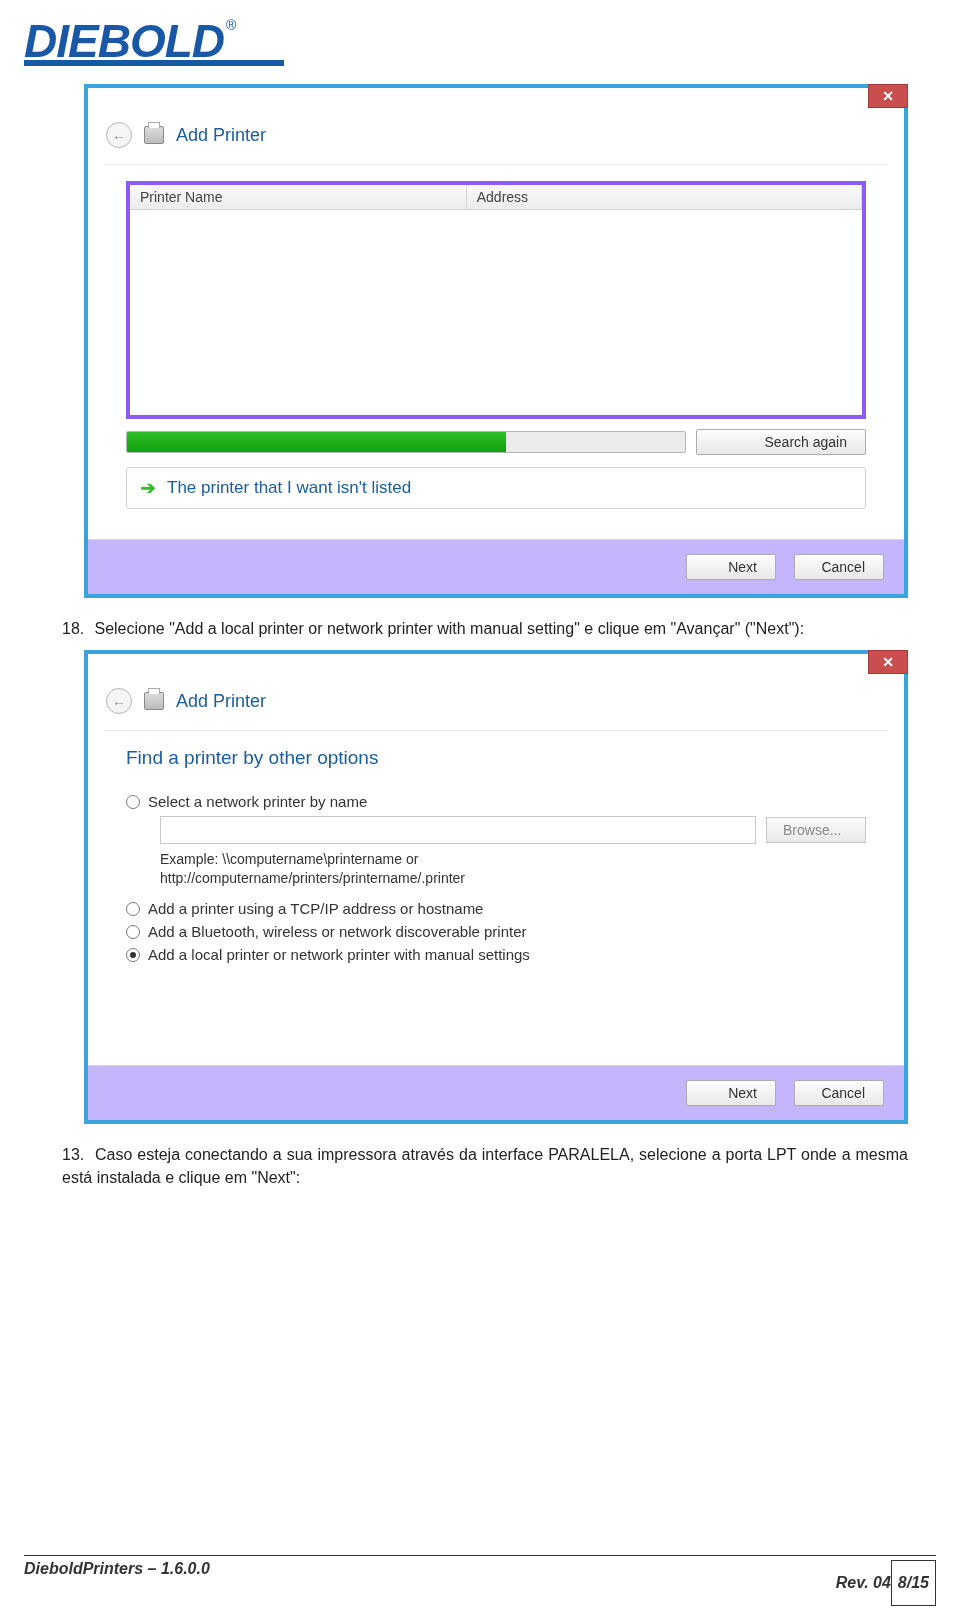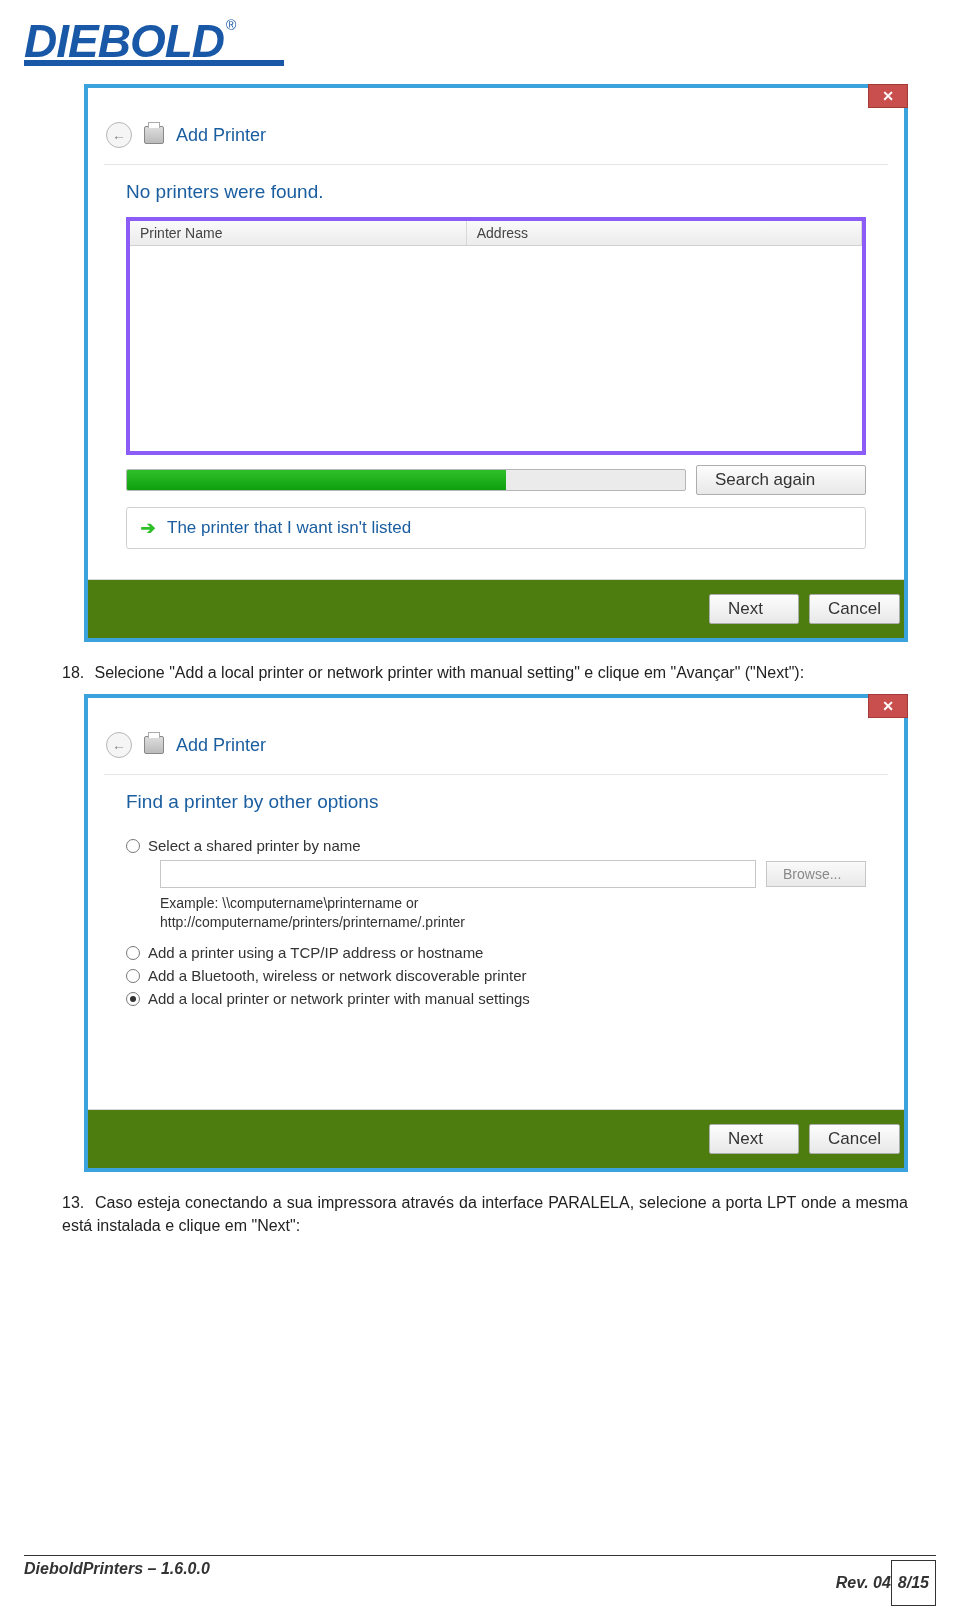--- a/index.html
+++ b/index.html
@@ -136,51 +136,51 @@
     border-radius:2px;
   }
   .progress-bar .fill{
     position:absolute; left:0; top:0; bottom:0; width:68%;
     background: linear-gradient(#2fbf2a,#0fa10d);
   }
   .btn{
     background: linear-gradient(#fdfdfd,#e8e8e8);
     border:1px solid #adadad;
     border-radius:2px;
-    font-size:17px;
+    font-size:14px;
     color:#333;
     padding:4px 18px;
     min-width:90px;
-    text-align:left;
+    text-align:right;
   }
   .btn.long{ min-width:170px; }
   .not-listed{
     margin-top:12px;
     border:1px solid #d0d0d0;
     border-radius:3px;
     padding:10px 12px;
     display:flex;
     align-items:center;
     gap:10px;
   }
   .arrow-right{
     width:18px;height:18px;
     display:flex;align-items:center;justify-content:center;
     color:#2fbf2a;font-weight:bold;font-size:18px;
   }
   .not-listed .link{
     color:#1a5ea0; font-size:17px;
   }
   .footer-btns{
-    background:#4d7c0f;
+    background:#c4b5fd;
     border-top:1px solid #d8d8d8;
-    padding:14px 4px;
+    padding:14px 20px;
     display:flex;
     justify-content:flex-end;
-    gap:10px;
+    gap:18px;
     margin-top:14px;
   }
 
   
   .step{
     font-family: Verdana, Tahoma, sans-serif;
     font-size: 16px;
     color:#222;
     margin: 20px 28px 0 38px;
     line-height:1.4;
@@ -269,21 +269,20 @@
     </div>
   </div>
   <div class="title-row">
     <div class="back-circle">
       <span>←</span>
     </div>
     <div class="printer-mini"></div>
     <div class="title-text">Add Printer</div>
   </div>
   <div class="white-pane">
-    <div class="big-blue">No printers were found.</div>
 
     <div class="list-box">
       <div class="list-head">
         <div class="col" style="flex:0 0 46%;">Printer Name</div>
         <div class="col" style="flex:1;">Address</div>
       </div>
     </div>
 
     <div class="progress-row">
       <div class="progress-bar">
@@ -325,21 +324,21 @@
     <div class="title-text">Add Printer</div>
   </div>
 
   <div class="white-pane">
     <div class="big-blue" style="margin-bottom:4px;">Find a printer by other options</div>
 
     <div class="options-block">
 
       <div class="radio-row">
         <div class="radio"></div>
-        <span>Select a shared printer by name</span>
+        <span>Select a network printer by name</span>
       </div>
       <div style="display:flex; gap:10px; margin:4px 0 0 34px; align-items:center;">
         <div class="text-input"></div>
         <div class="browse-btn">Browse...</div>
       </div>
       <div class="example">
         <span>Example: \\computername\printername or</span><br>
         <span>http://computername/printers/printername/.printer</span>
       </div>
 

